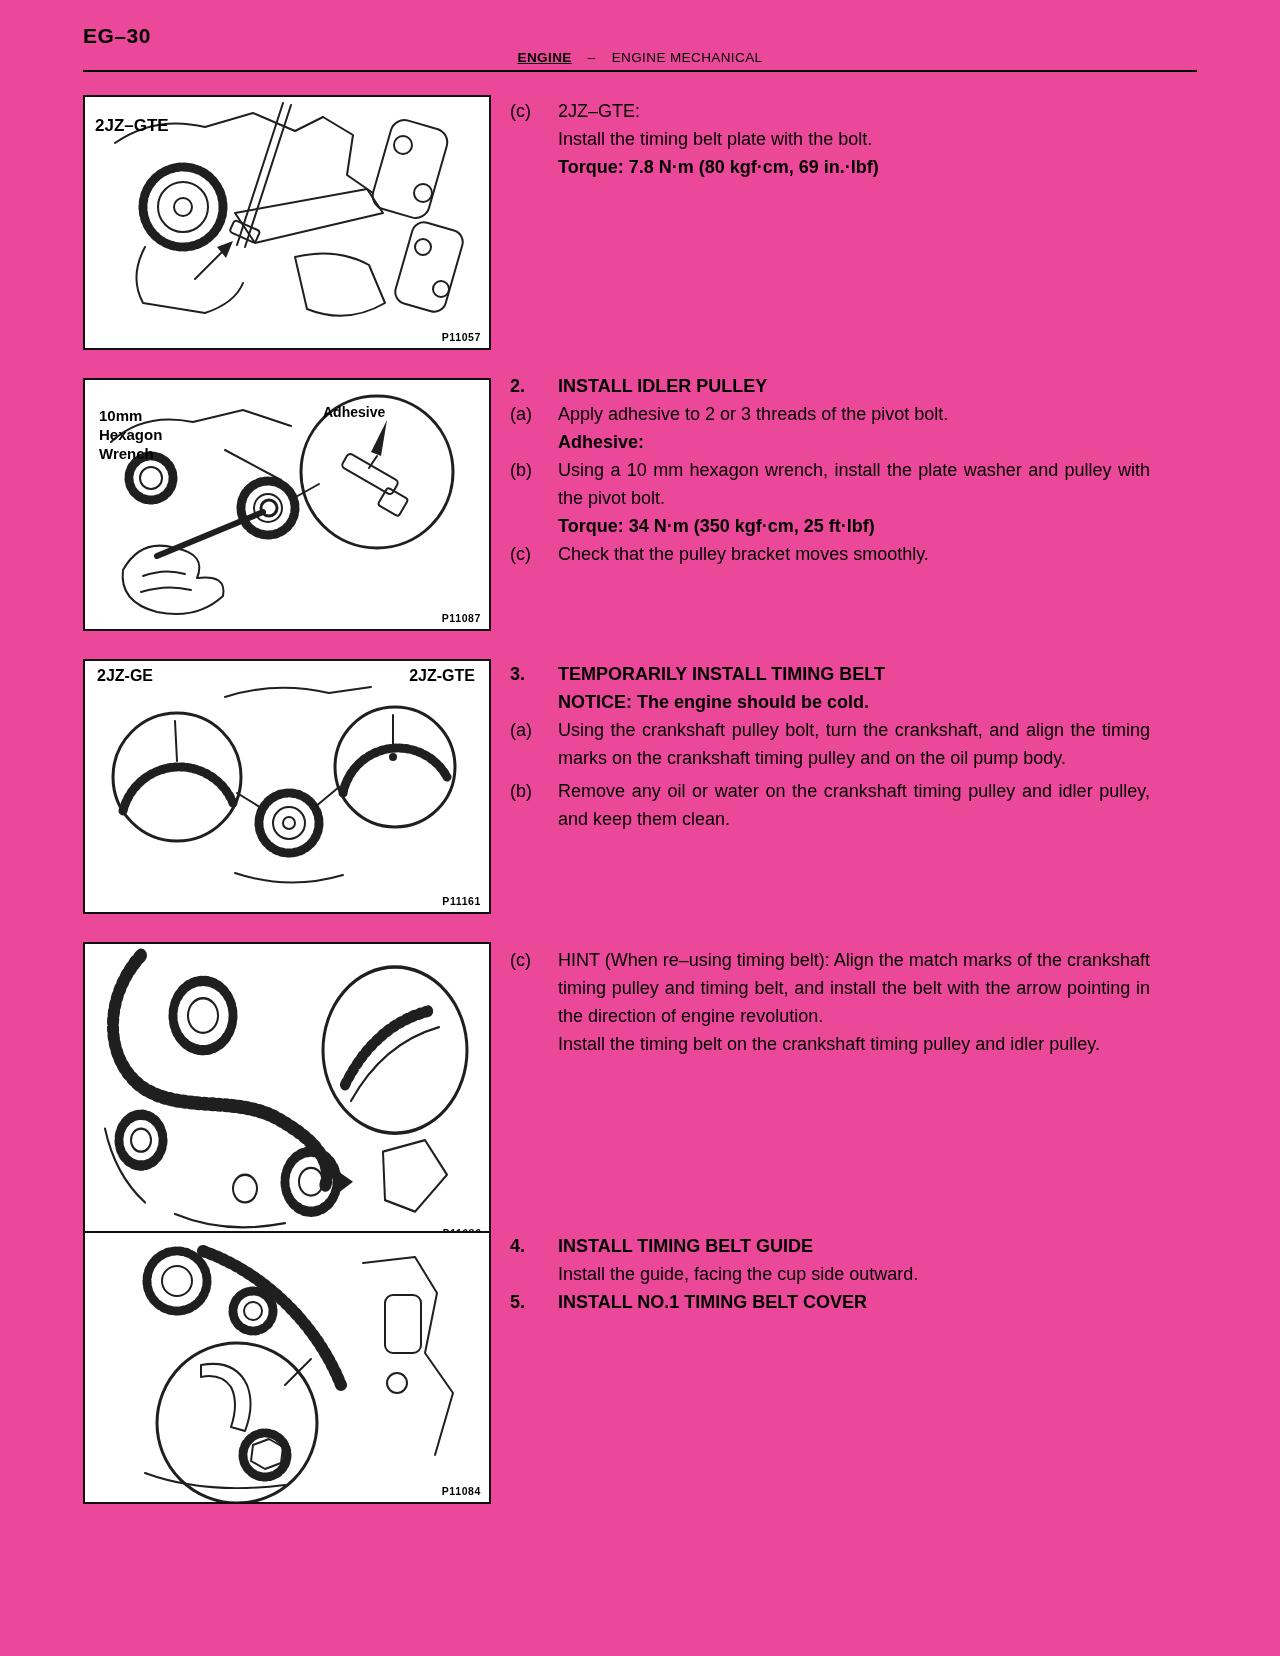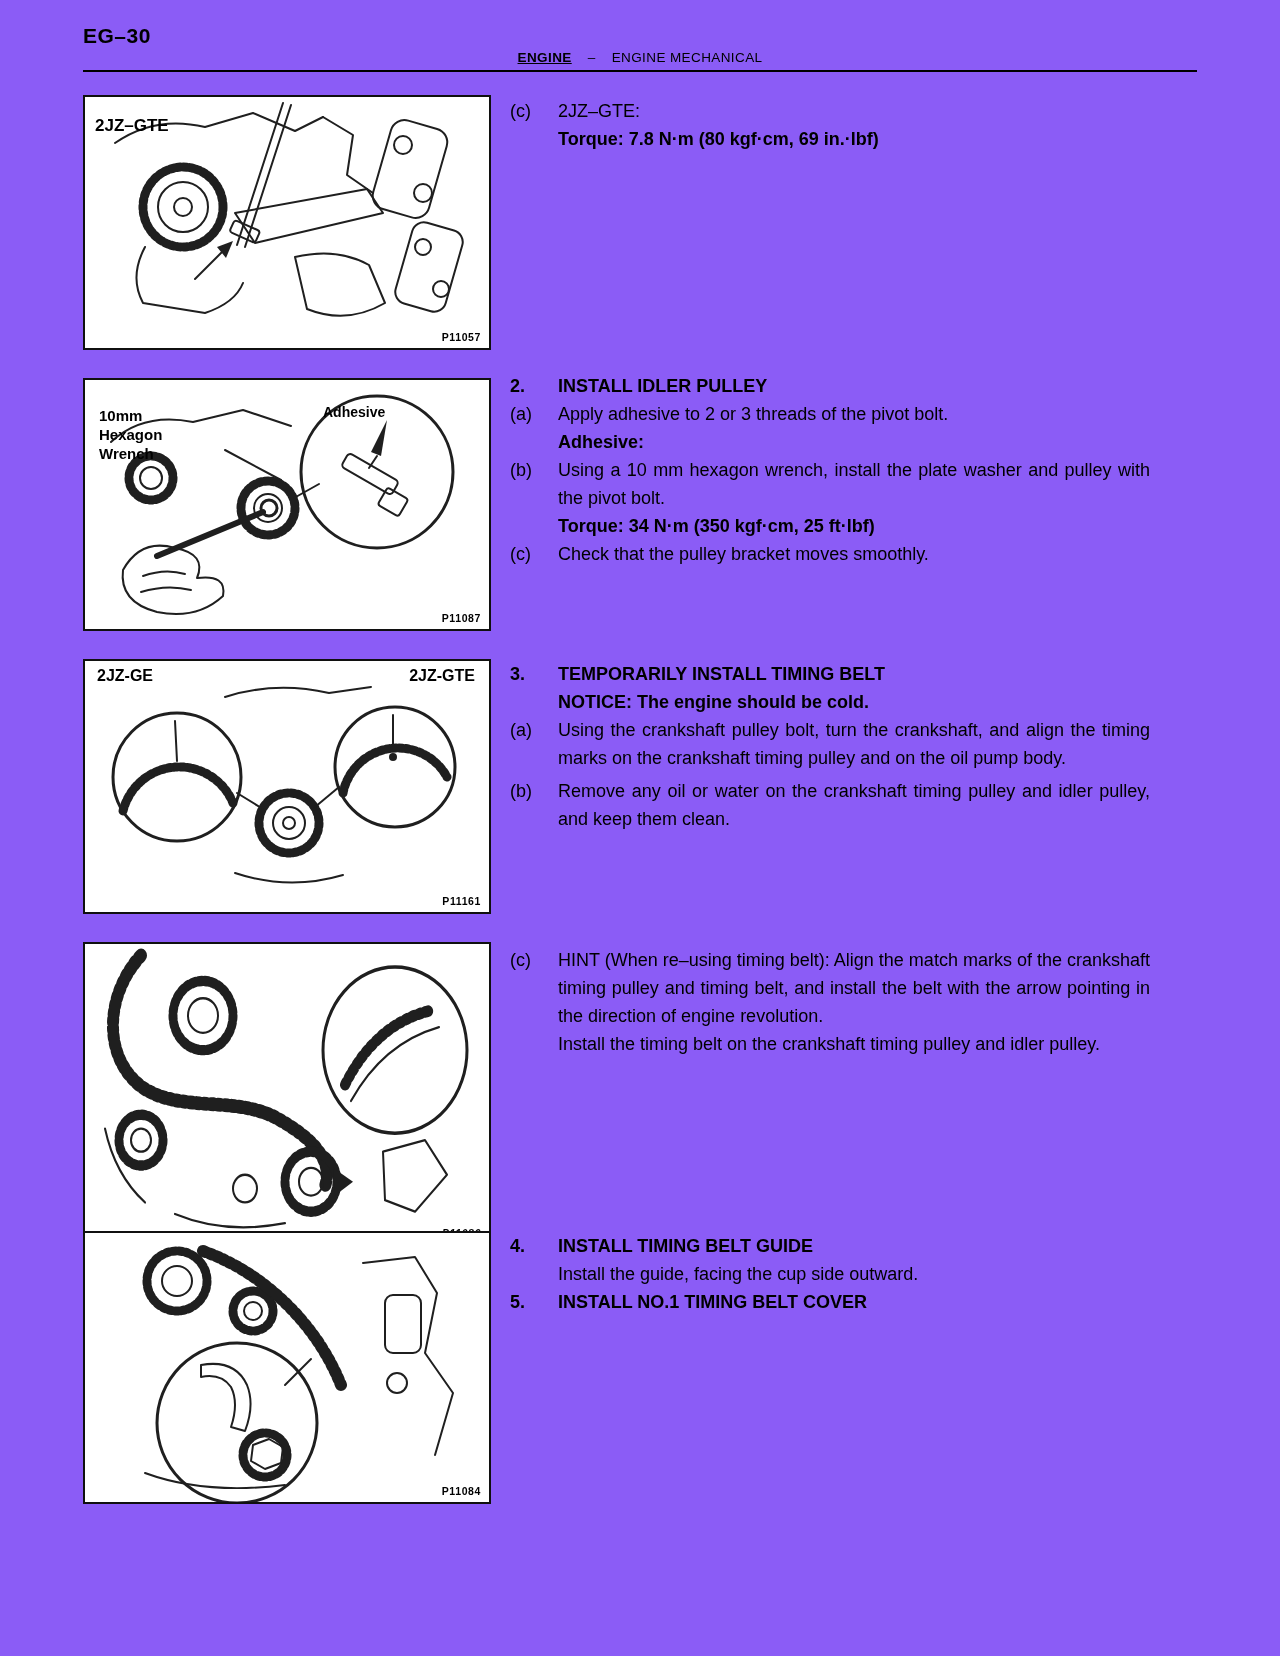--- a/index.html
+++ b/index.html
@@ -1,17 +1,17 @@
 <!DOCTYPE html>
 <html><head>
 <meta charset="utf-8">
 <style>
   html,body{margin:0;padding:0;background:#ffffff;}
   .page{
-    position:relative;width:1280px;height:1656px;background:#8b5cf6;
+    position:relative;width:1280px;height:1656px;background:#ec4899;
     font-family:"Liberation Sans", sans-serif;color:#000;overflow:hidden;
   }
   
   .pageno{position:absolute;left:83px;top:24px;font-size:21px;font-weight:bold;letter-spacing:.5px;}
   .header{position:absolute;top:50px;left:0;width:100%;text-align:center;font-size:13.5px;letter-spacing:.4px;}
   .h-sec{font-weight:bold;text-decoration:underline;margin-right:16px;}
   .h-dash{margin-right:16px;}
   .rule{position:absolute;top:70px;left:83px;width:1114px;border-top:2px solid #000;}
   
   .figure{position:absolute;left:83px;width:408px;border:2.5px solid #101010;background:#fff;box-sizing:border-box;}
@@ -178,20 +178,21 @@
       <path d="M60 240 Q120 262 200 252"></path>
     </svg>
     <div class="fig-code">P11084</div>
   </div>
 
   <div class="block" id="b-c1">
     <div class="item">
       <span class="marker">(c)</span>
       <div class="body">
         <div>2JZ–GTE:</div>
+        <div>Install the timing belt plate with the bolt.</div>
         <div class="bold">Torque: 7.8 N·m (80 kgf·cm, 69 in.·lbf)</div>
       </div>
     </div>
   </div>
 
   <div class="block" id="b-s2">
     <div class="head">
       <span class="num">2.</span>
       <span>INSTALL IDLER PULLEY</span>
     </div>

